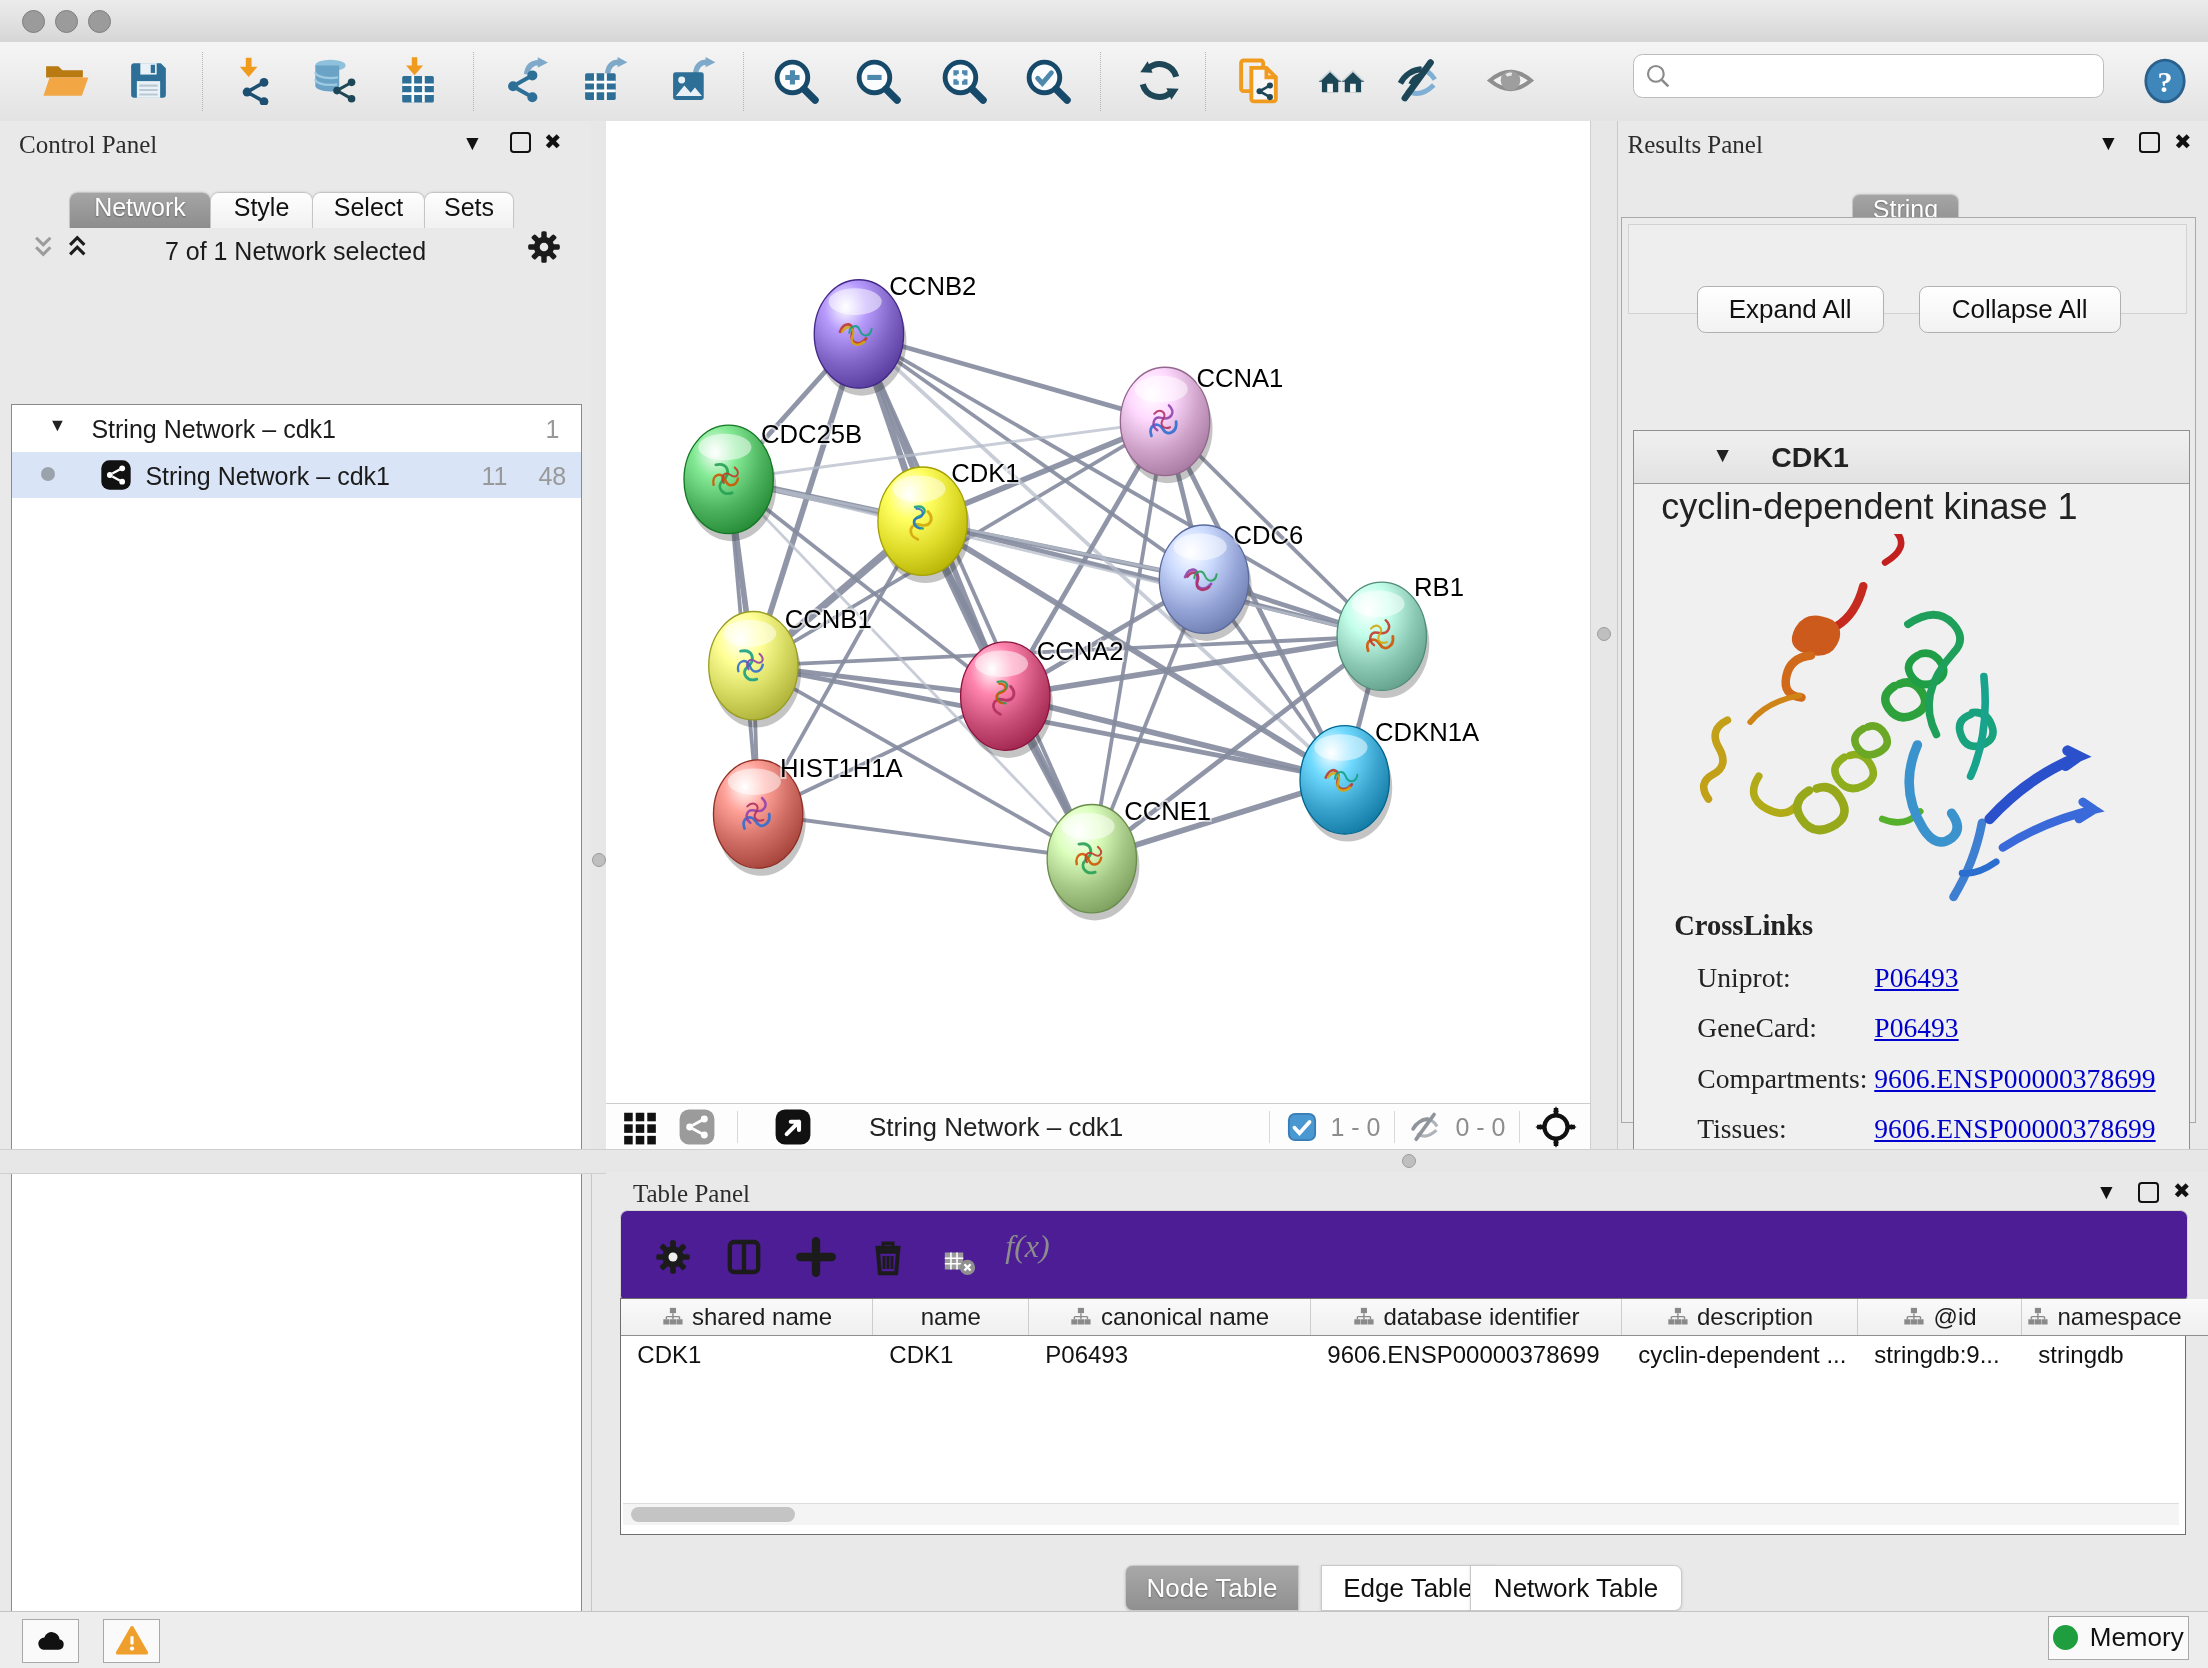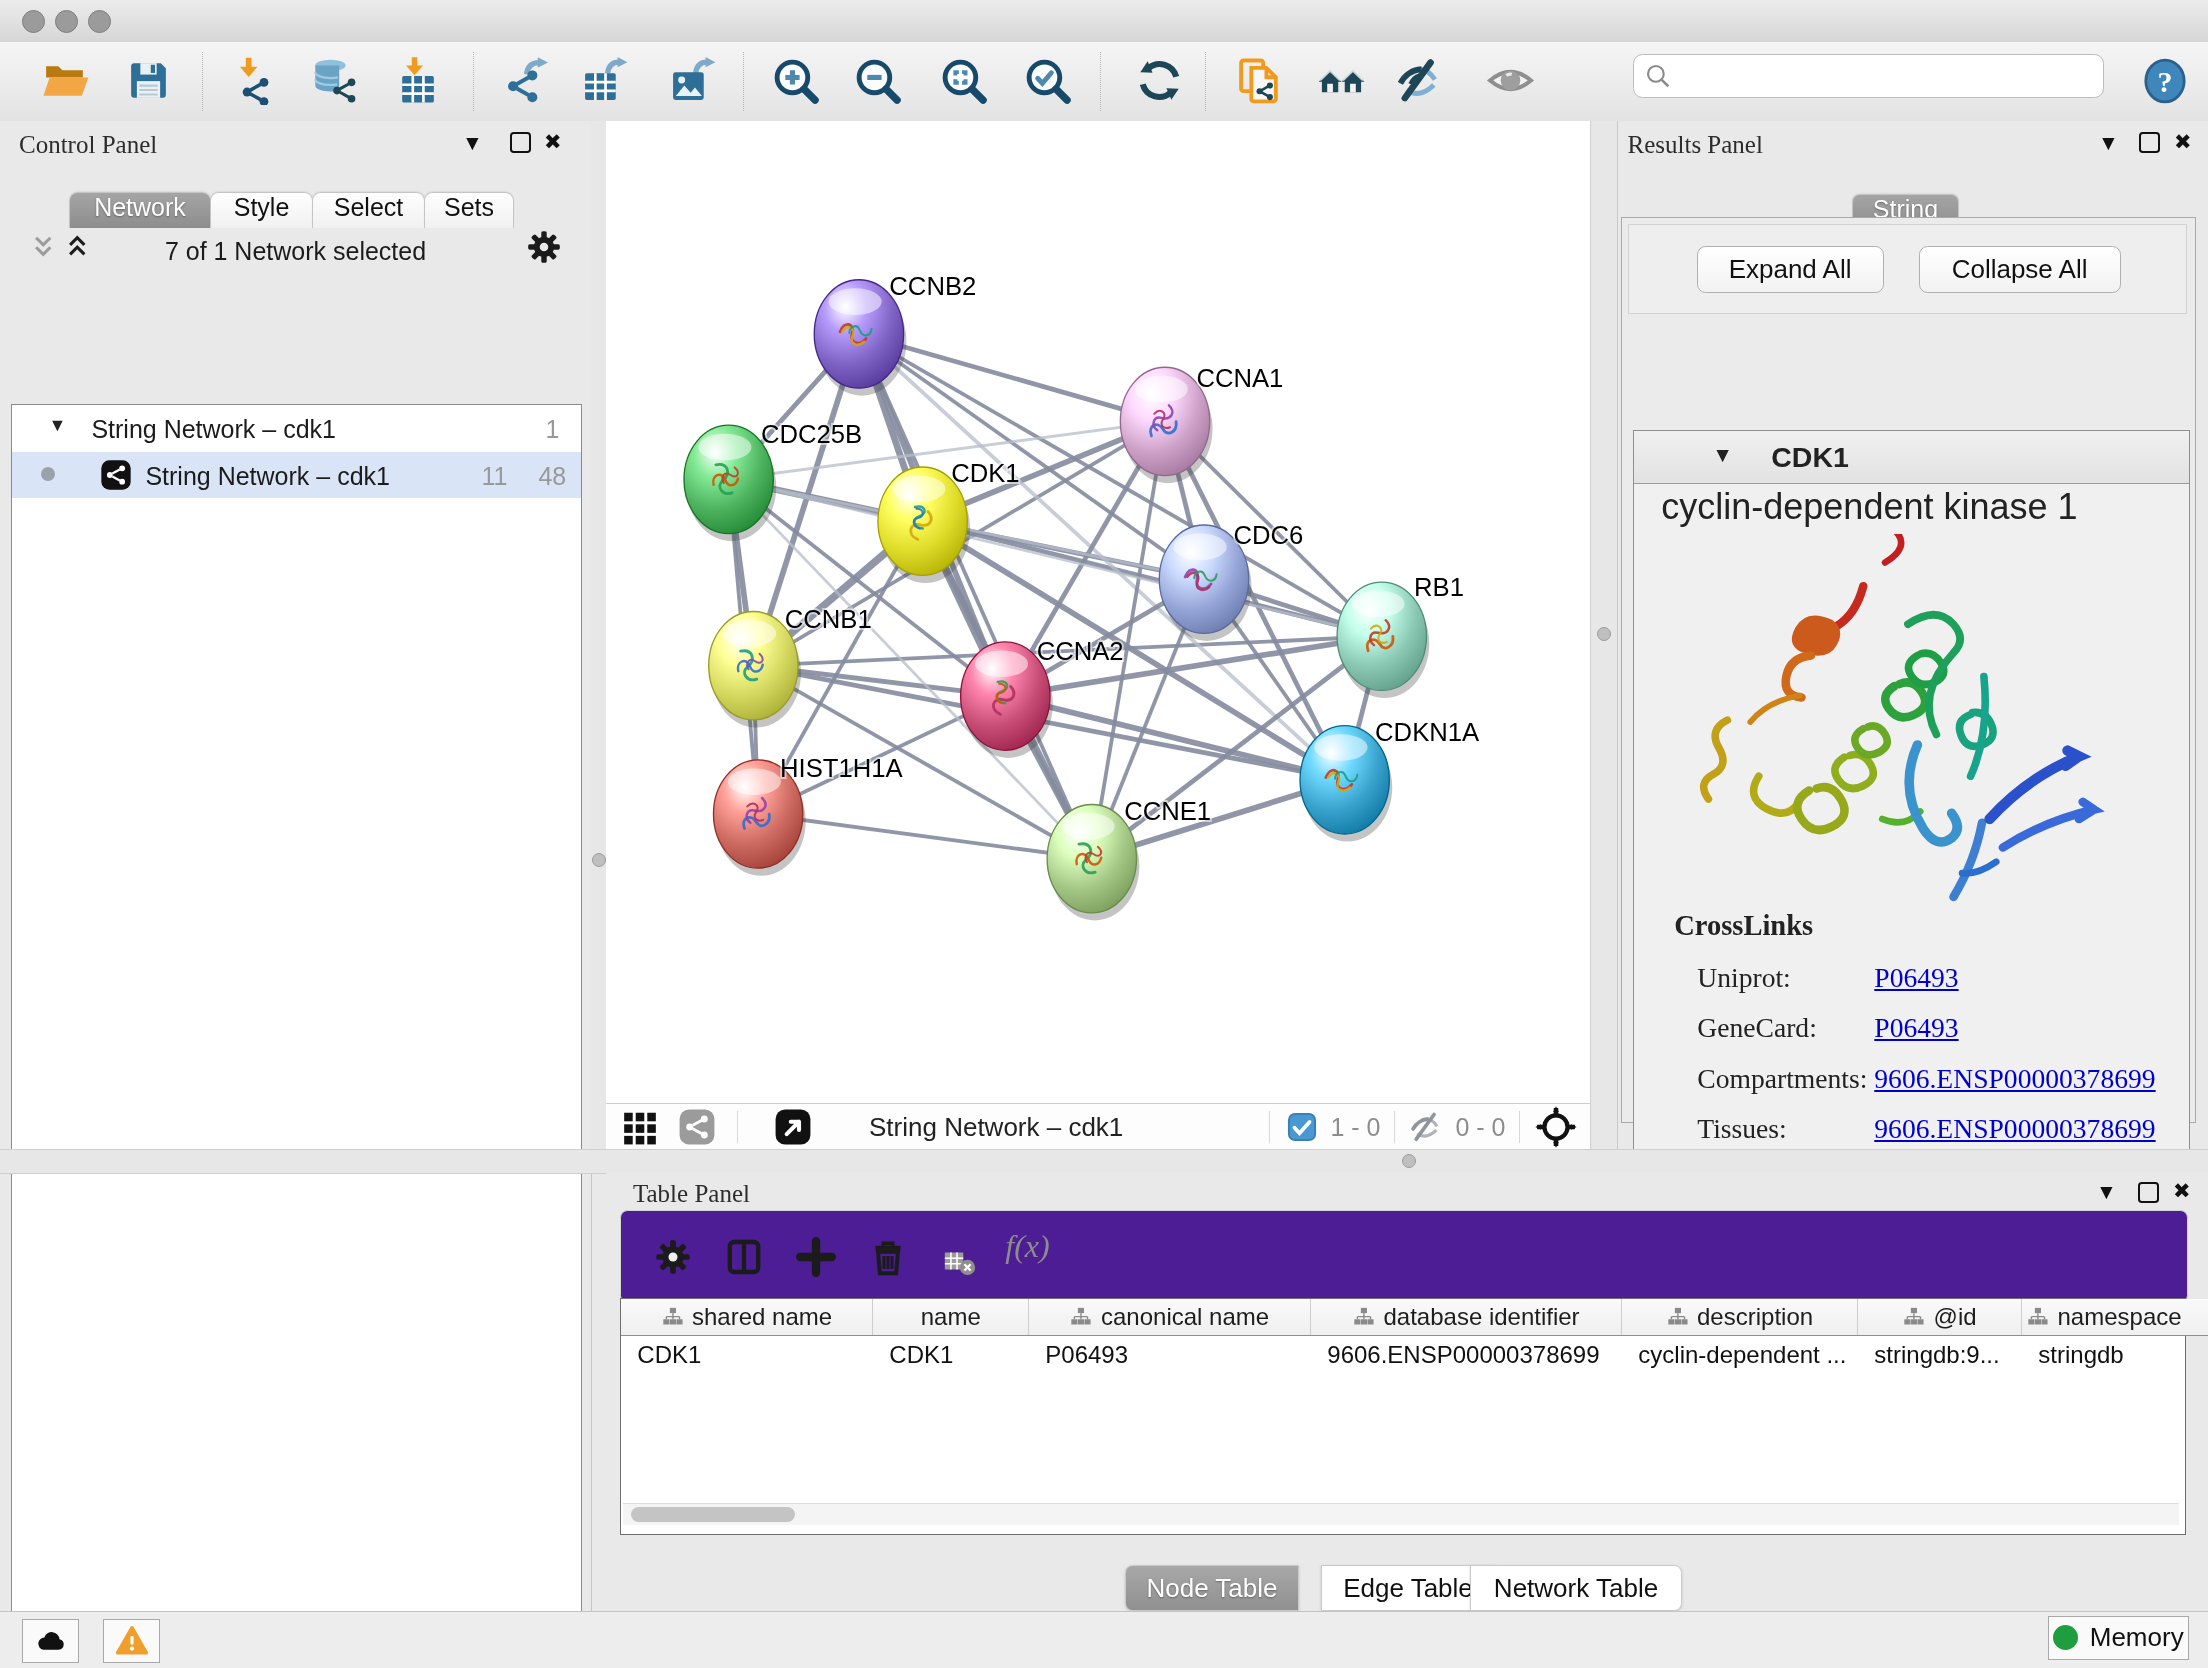--- a/index.html
+++ b/index.html
@@ -44,21 +44,21 @@
   .selrow{font-size:25px;color:#1b1b1b;}
   .rowsel{background:#d9e4f6;}
   .cnt{color:#999;}
   
   .cbar{left:0;top:982px;width:984px;height:46px;background:#fdfdfd;border-top:1px solid #cccccc;
     display:flex;align-items:center;}
   .cbar .sep{width:1px;height:32px;background:#d8d8d8;}
   
   .rbox{left:2.9px;top:96px;width:573px;height:904px;border:1px solid #a9a9a9;background:#ebebeb;}
   .rbtn{background:linear-gradient(#ffffff,#f2f2f2);border:1px solid #b0b0b0;border-radius:8.6px;
-    font-size:26px;display:flex;align-items:center;justify-content:center;color:#111;}
+    font-size:26px;display:flex;align-items:center;justify-content:center;color:#111;margin-top:40px;}
   .card{left:11.4px;top:212px;width:555px;height:778px;background:#f0f0f0;border:1.9px solid #8f8f8f;}
   .cardhead{left:0;top:0;width:100%;height:53px;background:linear-gradient(#f0f0f0,#e2e2e2);
     border-bottom:1px solid #9b9b9b;box-sizing:border-box;}
   .serif{font-family:"Liberation Serif","DejaVu Serif",serif;}
   a.xlink{color:#0000cd;text-decoration:underline;}
   
   .twidget{left:14.3px;top:38px;width:1566px;height:91px;background:#4c1d95;border:1px solid #d6d6d6;border-radius:7.6px;}
   .tblbox{left:14.3px;top:126px;width:1564px;height:235px;background:#fff;border:1.9px solid #6e6e6e;}
   .th{display:flex;align-items:center;justify-content:center;gap:9.5px;font-size:24px;color:#1d1d1d;
     border-right:1px solid #cdcdcd;box-sizing:border-box;overflow:hidden;white-space:nowrap;}

